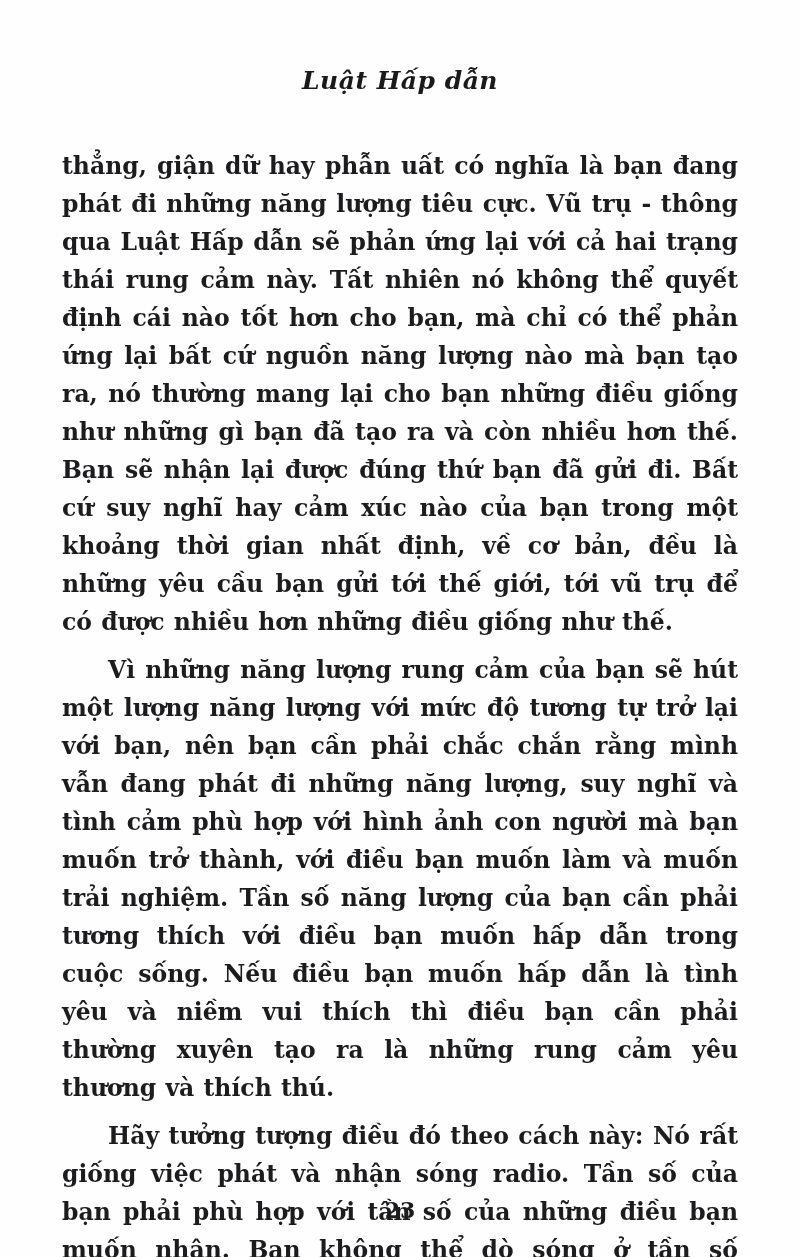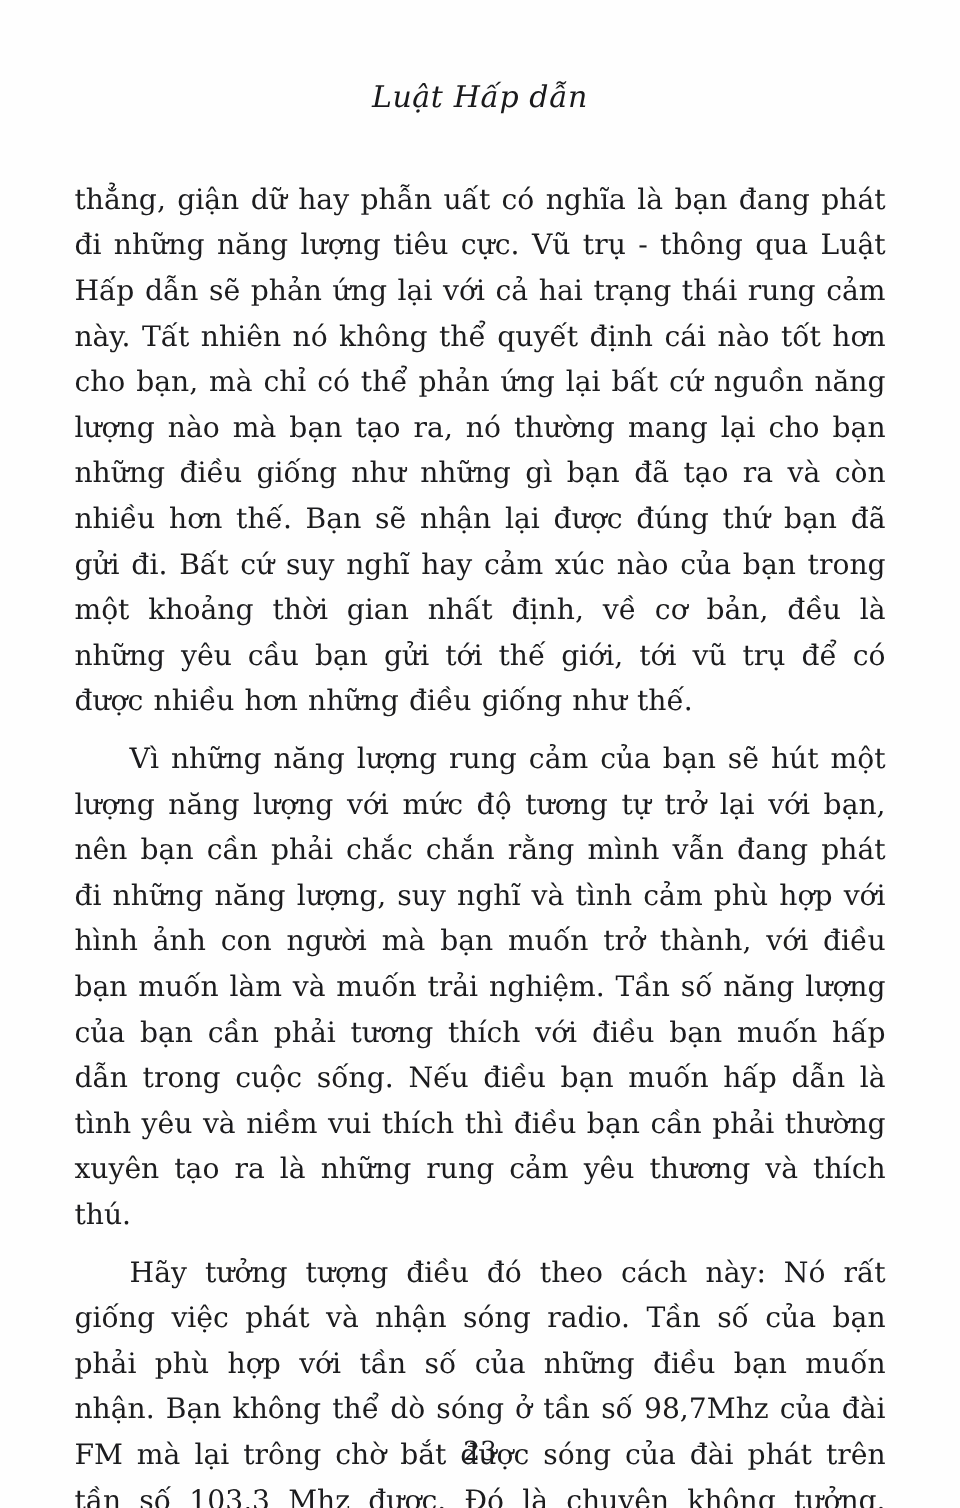--- a/index.html
+++ b/index.html
@@ -10,20 +10,21 @@
   .book-page {
     position: relative;
     width: 800px;
     height: 1257px;
     margin: 0 auto;
     background: #fefefe;
     box-sizing: border-box;
     overflow: hidden;
     font-family: "DejaVu Serif", "Liberation Serif", serif;
     color: #1c1c1e;
+    font-weight: bold;
   }
   .running-head {
     margin-top: 66px;
     text-align: center;
     font-style: italic;
     font-size: 25px;
     letter-spacing: 0.5px;
     color: #1a1a1c;
   }
   .body-text {

